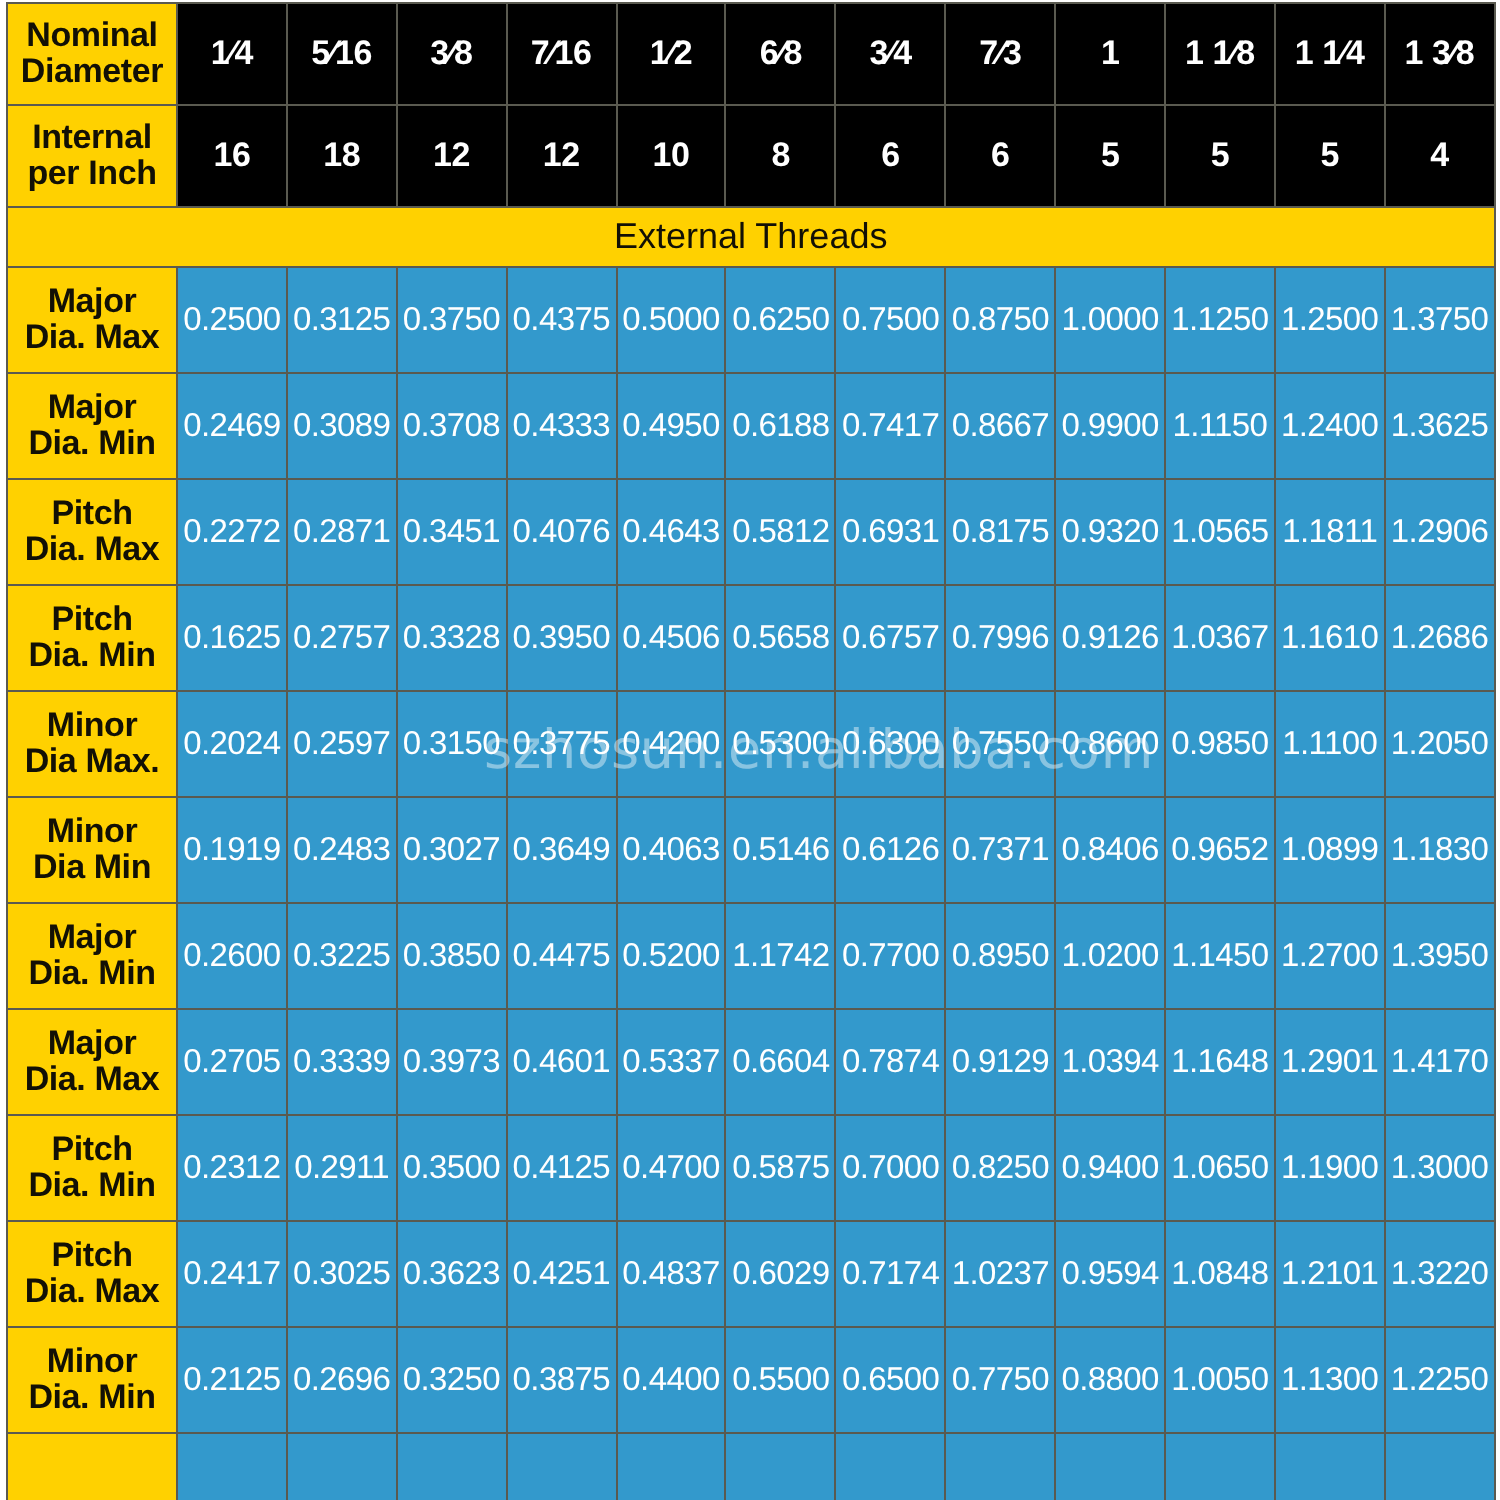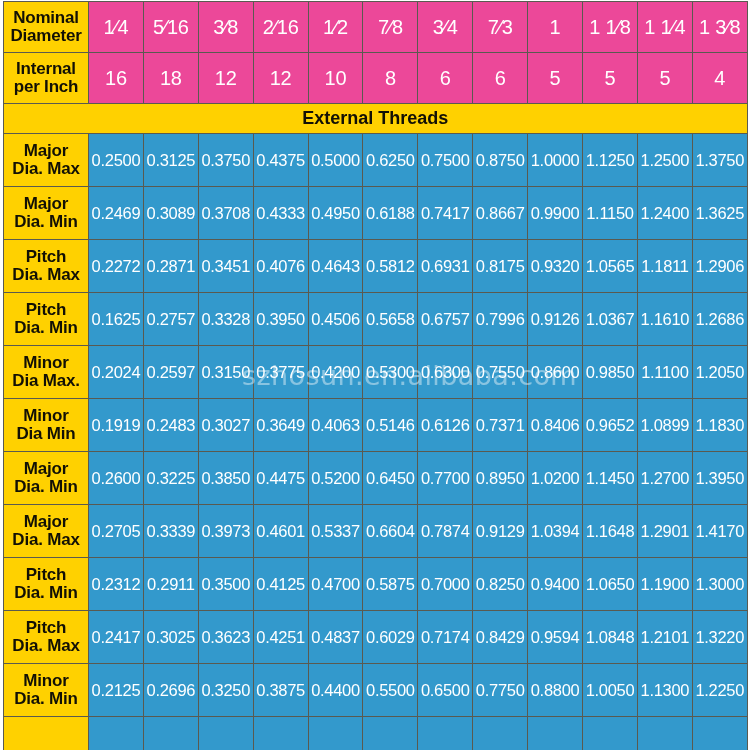--- a/index.html
+++ b/index.html
@@ -54,32 +54,32 @@
   
   td.val {
     background: #3399CC;
     color: #ffffff;
     font-size: 16.5px;
     font-weight: normal;
     letter-spacing: -0.3px;
   }
 
   td.head-val {
-    background: #ec4899;
+    background: #000000;
     color: #ffffff;
-    font-size: 20px;
-    font-weight: normal;
+    font-size: 17px;
+    font-weight: bold;
     letter-spacing: -0.2px;
   }
 
   
   td.banner {
     background: #FFD100;
     color: #121005;
-    font-weight: bold;
+    font-weight: normal;
     font-size: 18px;
     text-align: center;
     height: 30px;
   }
 
   
   tr.r-head  td { height: 51px; }
   tr.r-band  td { height: 30px; }
   tr.r-data  td { height: 53px; }
 
@@ -122,23 +122,23 @@
     </colgroup>
     <tbody id="table-body">
         <tr class="r-head">
           <td class="lbl">
             <span class="ln">Nominal</span>
             <span class="ln">Diameter</span>
           </td>
           <td class="head-val"><span class="frac">1⁄4</span></td>
           <td class="head-val"><span class="frac">5⁄16</span></td>
           <td class="head-val"><span class="frac">3⁄8</span></td>
-          <td class="head-val"><span class="frac">2⁄16</span></td>
+          <td class="head-val"><span class="frac">7⁄16</span></td>
           <td class="head-val"><span class="frac">1⁄2</span></td>
-          <td class="head-val"><span class="frac">7⁄8</span></td>
+          <td class="head-val"><span class="frac">6⁄8</span></td>
           <td class="head-val"><span class="frac">3⁄4</span></td>
           <td class="head-val"><span class="frac">7⁄3</span></td>
           <td class="head-val"><span class="frac">1</span></td>
           <td class="head-val"><span class="frac">1 1⁄8</span></td>
           <td class="head-val"><span class="frac">1 1⁄4</span></td>
           <td class="head-val"><span class="frac">1 3⁄8</span></td>
         </tr>
         <tr class="r-head">
           <td class="lbl">
             <span class="ln">Internal</span>
@@ -271,21 +271,21 @@
         <tr class="r-data">
           <td class="lbl">
             <span class="ln">Major</span>
             <span class="ln">Dia. Min</span>
           </td>
           <td class="val"><span class="frac">0.2600</span></td>
           <td class="val"><span class="frac">0.3225</span></td>
           <td class="val"><span class="frac">0.3850</span></td>
           <td class="val"><span class="frac">0.4475</span></td>
           <td class="val"><span class="frac">0.5200</span></td>
-          <td class="val"><span class="frac">0.6450</span></td>
+          <td class="val"><span class="frac">1.1742</span></td>
           <td class="val"><span class="frac">0.7700</span></td>
           <td class="val"><span class="frac">0.8950</span></td>
           <td class="val"><span class="frac">1.0200</span></td>
           <td class="val"><span class="frac">1.1450</span></td>
           <td class="val"><span class="frac">1.2700</span></td>
           <td class="val"><span class="frac">1.3950</span></td>
         </tr>
         <tr class="r-data">
           <td class="lbl">
             <span class="ln">Major</span>
@@ -327,21 +327,21 @@
             <span class="ln">Pitch</span>
             <span class="ln">Dia. Max</span>
           </td>
           <td class="val"><span class="frac">0.2417</span></td>
           <td class="val"><span class="frac">0.3025</span></td>
           <td class="val"><span class="frac">0.3623</span></td>
           <td class="val"><span class="frac">0.4251</span></td>
           <td class="val"><span class="frac">0.4837</span></td>
           <td class="val"><span class="frac">0.6029</span></td>
           <td class="val"><span class="frac">0.7174</span></td>
-          <td class="val"><span class="frac">0.8429</span></td>
+          <td class="val"><span class="frac">1.0237</span></td>
           <td class="val"><span class="frac">0.9594</span></td>
           <td class="val"><span class="frac">1.0848</span></td>
           <td class="val"><span class="frac">1.2101</span></td>
           <td class="val"><span class="frac">1.3220</span></td>
         </tr>
         <tr class="r-data">
           <td class="lbl">
             <span class="ln">Minor</span>
             <span class="ln">Dia. Min</span>
           </td>

